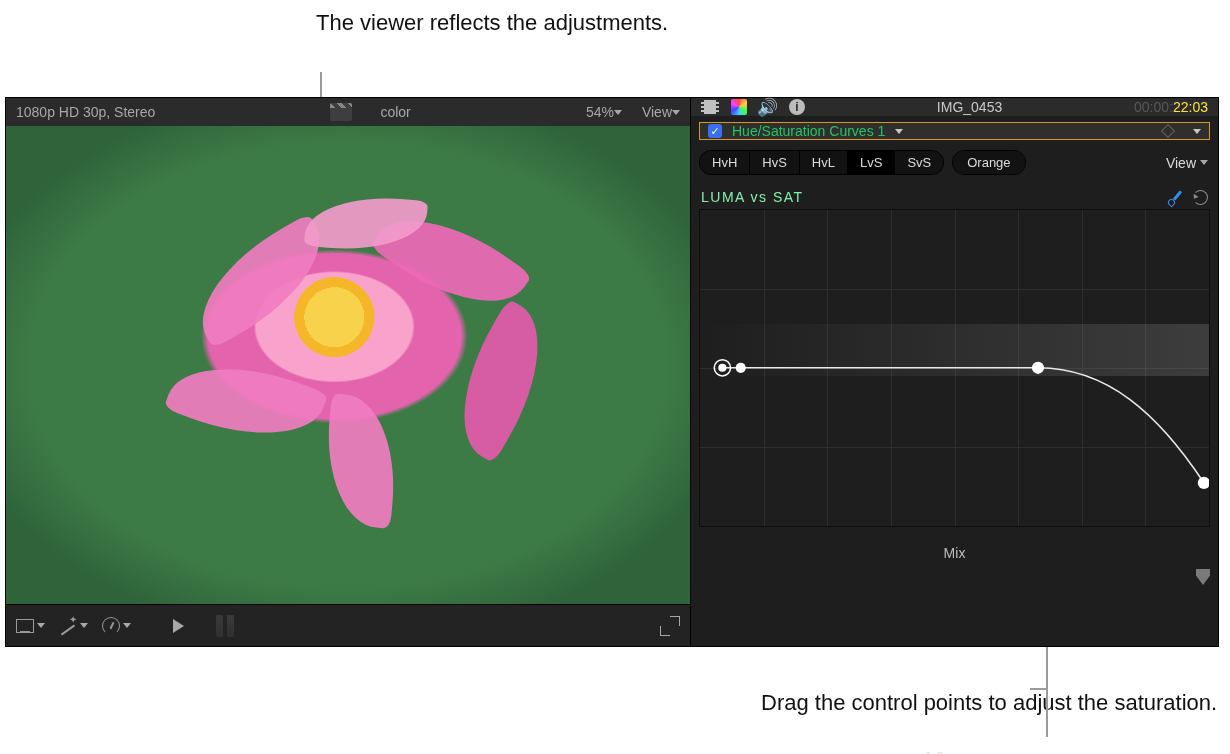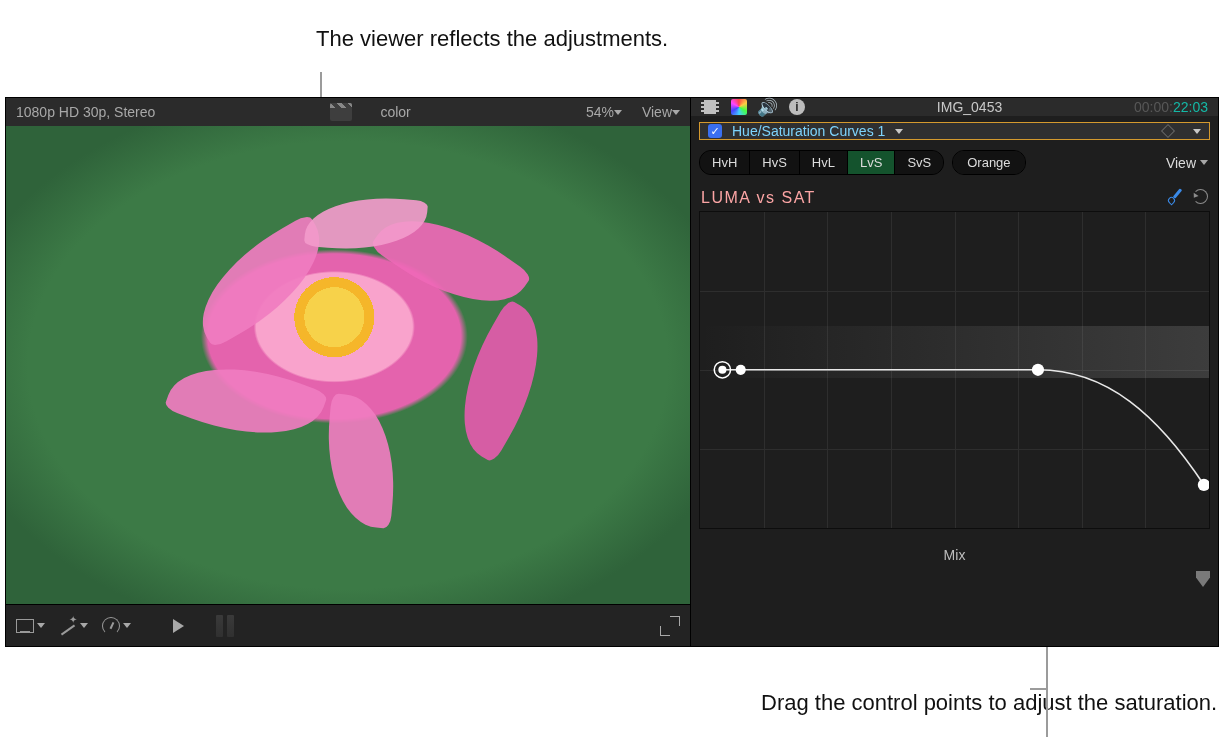--- a/index.html
+++ b/index.html
@@ -124,58 +124,58 @@
   .ri.film { background:linear-gradient(#c0c0c0,#c0c0c0); width:18px;height:14px; position:relative;}
   .ri.film::before,.ri.film::after{content:"";position:absolute;top:0;bottom:0;width:3px;background:repeating-linear-gradient(#2b2b2b 0 2px,#c0c0c0 2px 4px);}
   .ri.film::before{left:0;} .ri.film::after{right:0;}
   .ri.color { width:16px;height:16px;border-radius:2px;
     background: conic-gradient(#f44,#fc4,#4f4,#4cf,#44f,#f4f,#f44);}
   .ri.audio { color:#ddd; font-size:17px;}
   .ri.info  { width:16px;height:16px;border-radius:50%;background:#bcbcbc;color:#2b2b2b;font-weight:bold;font-size:12px;display:flex;align-items:center;justify-content:center;}
   .clip-name { color:#c8c8c8;}
   .clip-tc { font-size:14px;}
   .clip-tc .grey{color:#575757;}
-  .clip-tc .on{color:#14b8a6;}
+  .clip-tc .on{color:#fde047;}
 
   
   .effect-bar {
     margin: 6px 8px 0 8px;
     border:1px solid #d4992e;
     height:30px;
     background:#2f2f30;
     display:flex; align-items:center;
     padding:0 8px; gap:10px;
     position:relative;
   }
   .effect-check { width:14px;height:14px;background:#3a6ff0;border-radius:3px;display:flex;align-items:center;justify-content:center;color:#fff;font-size:11px;}
-  .effect-name { color:#7dd3fc; font-size:14px;}
+  .effect-name { color:#22c55e; font-size:14px;}
   .effect-bar .chev-down{border-top-color:#c8c8c8;}
   .effect-kf { margin-left:auto; color:#666; transform:rotate(45deg); width:10px;height:10px;border:1.5px solid #666;}
   .effect-disclose { width:0;height:0;border-left:4px solid transparent;border-right:4px solid transparent;border-top:5px solid #c8c8c8; margin-left:10px;}
 
   
   .tabs {
     margin: 10px 8px 0 8px;
     display:flex; align-items:center; gap:0;
   }
   .seg { display:flex; border:1px solid #000; border-radius:12px; overflow:hidden; background:#121212;}
   .seg button {
     background:#121212; color:#dcdcdc; border:none; border-right:1px solid #000;
     padding:4px 12px; font-size:13px; cursor:pointer; font-family:inherit;
   }
   .seg button:last-child{border-right:none;}
-  .seg button.active { background:#14532d; }
+  .seg button.active { background:#000000; }
   .seg.pill { margin-left:8px; }
   .seg.pill button { padding:4px 14px; }
   .tabs .spacer{flex:1;}
   .tabs .view-dd { color:#dcdcdc; font-size:14px; display:flex; align-items:center; gap:4px; cursor:pointer; margin-right:2px;}
 
   
   .curve-wrap { margin:10px 8px 0 8px; }
-  .curve-head { display:flex; align-items:flex-start; padding:4px 2px; color:#fca5a5; font-size:16px; letter-spacing:1.5px;}
+  .curve-head { display:flex; align-items:flex-end; padding:4px 2px; color:#86efac; font-size:14px; letter-spacing:1.5px;}
   .curve-head .spacer{flex:1;}
   .dropper { width:14px;height:14px; position:relative; margin-right:12px; cursor:pointer;}
   .dropper::before{content:"";position:absolute;width:3px;height:11px;background:#3a8ae8;left:9px;top:-1px;transform:rotate(40deg);border-radius:1px;}
   .dropper::after{content:"";position:absolute;width:5px;height:5px;border:1.5px solid #3a8ae8;border-radius:50% 50% 50% 0;left:1px;top:8px;transform:rotate(-45deg);}
   .reset-arrow { width:15px;height:15px;border:1.5px solid #8c8c8c;border-radius:50%;border-left-color:transparent;position:relative;cursor:pointer;}
   .reset-arrow::after{content:"";position:absolute;left:-2px;top:4px;width:0;height:0;border-top:4px solid #8c8c8c;border-left:3px solid transparent;border-right:3px solid transparent;transform:rotate(35deg);}
 
   .curve-canvas {
     width:100%; height:318px; position:relative;
     background:#1e1e1e;
@@ -200,21 +200,21 @@
   }
   .mix-slider { flex:0 0 160px; height:4px; background:#3a3a3a; position:relative; border-radius:2px; margin-left:auto; }
   .mix-thumb { position:absolute; right:-4px; top:-6px; width:14px;height:16px;}
   .mix-thumb::before{content:"";position:absolute;inset:0;background:#7a7a7a;clip-path:polygon(50% 100%,0 40%,0 0,100% 0,100% 40%);}
   .mix-val { width:60px; color:#dedede;}
 
 </style>
 </head>
 <body>
 
-<div class="callout" style="left:316px; top:24px;">The viewer reflects the adjustments.</div>
+<div class="callout" style="left:316px; top:8px;">The viewer reflects the adjustments.</div>
 <div class="callout-line" style="left:320px; top:72px; height:215px;"></div>
 
 <div class="callout" style="left:761px; top:688px; text-align:left;">Drag the control points to adjust the saturation.</div>
 <div class="callout-line" style="left:1046px; top:511px; height:226px;"></div>
 <div class="callout-line" style="left:1030px; top:688px; width:18px; height:2px;"></div>
 
 <div class="app">
 
   <div class="left-pane">
 

